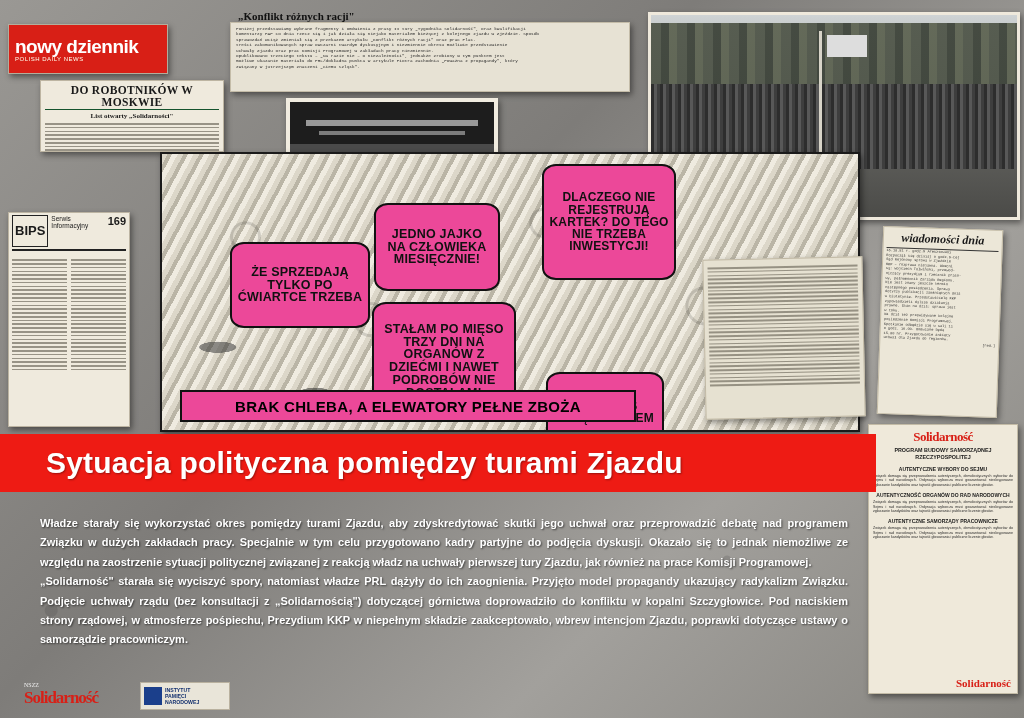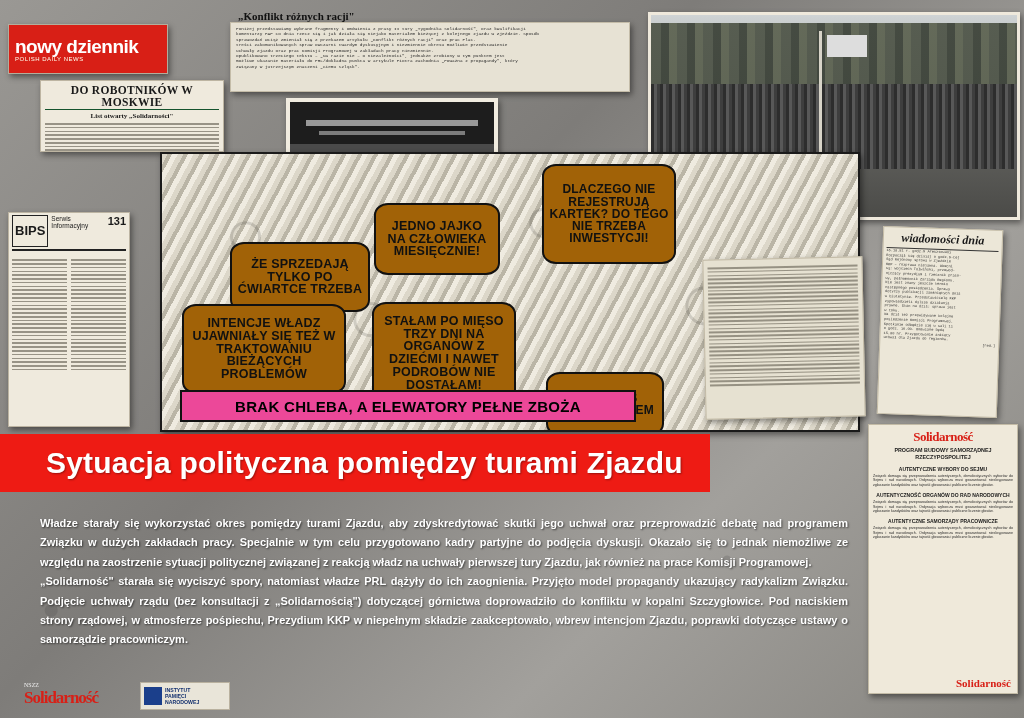--- a/index.html
+++ b/index.html
@@ -93,23 +93,23 @@
     background:
       radial-gradient(ellipse at 8% 70%, #3a3a3a 0 18px, transparent 19px),
       radial-gradient(ellipse at 22% 88%, #2e2e2e 0 20px, transparent 21px),
       radial-gradient(ellipse at 44% 80%, #3a3a3a 0 22px, transparent 23px),
       radial-gradient(ellipse at 63% 90%, #2b2b2b 0 20px, transparent 21px),
       radial-gradient(ellipse at 84% 76%, #343434 0 22px, transparent 23px),
       radial-gradient(ellipse at 95% 40%, #2e2e2e 0 20px, transparent 21px),
       radial-gradient(ellipse at 70% 18%, #353535 0 18px, transparent 19px),
       radial-gradient(ellipse at 36% 22%, #303030 0 16px, transparent 17px);
   }
-  .bubble{position:absolute;background:#a16207;border:2.5px solid #111;border-radius:14px/12px;
+  .bubble{position:absolute;background:#ec4899;border:2.5px solid #111;border-radius:14px/12px;
     font-family:"Liberation Sans",sans-serif;font-weight:bold;color:#111;
-    display:flex;align-items:center;justify-content:center;text-align:center;padding:3px 5px;
+    display:flex;align-items:center;justify-content:center;text-align:center;padding:11px 5px;
     line-height:1.02;letter-spacing:.2px;}
   .bubble:after{content:"";position:absolute;width:0;height:0;}
   #b1{left:22px;top:48px;width:136px;height:44px;font-size:12.5px;}
   #b2{left:68px;top:88px;width:126px;height:60px;font-size:12.5px;}
   #b3{left:20px;top:150px;width:150px;height:80px;font-size:12.5px;}
   #b4{left:210px;top:148px;width:130px;height:92px;font-size:12.5px;}
   #b5{left:212px;top:49px;width:112px;height:62px;font-size:12.5px;}
   #b6{left:380px;top:10px;width:120px;height:90px;font-size:12px;}
   #b7{left:382px;top:110px;width:118px;height:86px;font-size:12px;}
   #b8{left:384px;top:218px;width:104px;height:54px;font-size:12px;}
@@ -130,21 +130,21 @@
   #leaflet{left:868px;top:424px;width:150px;height:270px;background:#efe9da;border:1px solid #c3bba6;padding:4px;}
   #leaflet .sol{font-family:"Liberation Serif",serif;color:#d81f16;font-weight:bold;font-size:13px;text-align:center;
     letter-spacing:-.5px;}
   #leaflet .lt{font-size:5.4px;font-weight:bold;text-align:center;line-height:7px;margin-top:2px;}
   #leaflet .sec{font-size:5px;font-weight:bold;text-align:center;margin-top:5px;}
   #leaflet .body{font-size:3.6px;line-height:4.4px;text-align:justify;color:#2b2b2b;margin-top:2px;}
   #leaflet .solfoot{position:absolute;right:6px;bottom:4px;color:#d81f16;font-family:"Liberation Serif",serif;
     font-weight:bold;font-size:11px;}
 
   
-  #titlebar{left:0px;top:434px;width:710px;height:58px;background:#ee1b14;display:flex;align-items:center;}
+  #titlebar{left:0px;top:434px;width:876px;height:58px;background:#ee1b14;display:flex;align-items:center;}
   #titlebar h1{margin:0;padding-left:46px;color:#fff;font-size:30px;font-weight:bold;letter-spacing:.2px;
     text-shadow:1px 1px 2px rgba(0,0,0,.35);font-family:"Liberation Sans",sans-serif;}
 
   
   #maintext{left:40px;top:514px;width:808px;height:162px;color:#fff;font-size:11px;line-height:19.4px;
     font-weight:bold;text-align:justify;text-shadow:1px 1px 2px rgba(0,0,0,.6);}
   #maintext p{margin:0;}
 
   
   #foot-sol{left:24px;top:682px;width:108px;height:32px;color:#d81f16;font-family:"Liberation Serif",serif;
@@ -179,21 +179,21 @@
       <i></i>
       <i></i>
       <i></i>
   </div>
 </div>
 
 <div class="panel paper shadow" id="bips">
   <div class="bips-top">
     <span class="bips-logo">BIPS</span>
     <span class="bips-name">Serwis Informacyjny</span>
-    <span class="bips-num">131</span>
+    <span class="bips-num">169</span>
   </div>
   <div class="cols">
     <div class="fakelines">
       <i></i>
         <i></i>
         <i></i>
         <i></i>
         <i></i>
         <i></i>
         <i></i>
@@ -283,21 +283,20 @@
   <div class="hall"></div>
   <div class="beam"></div>
   <div class="beam2"></div>
   <div class="crowd"></div>
 </div>
 
 <div class="panel shadow" id="comic">
   <div class="crowdbg"></div>
   <div class="faces"></div>
   <div class="bubble" id="b2">ŻE SPRZEDAJĄ TYLKO PO ĆWIARTCE TRZEBA</div>
-  <div class="bubble" id="b3">INTENCJE WŁADZ UJAWNIAŁY SIĘ TEŻ W TRAKTOWANIU BIEŻĄCYCH PROBLEMÓW</div>
   <div class="bubble" id="b4">STAŁAM PO MIĘSO TRZY DNI NA ORGANÓW Z DZIEĆMI I NAWET PODROBÓW NIE DOSTAŁAM!</div>
   <div class="bubble" id="b5">JEDNO JAJKO NA CZŁOWIEKA MIESIĘCZNIE!</div>
   <div class="bubble" id="b6">DLACZEGO NIE REJESTRUJĄ KARTEK? DO TEGO NIE TRZEBA INWESTYCJI!</div>
   <div class="bubble" id="b8">CHCĄ NAS WZIĄĆ GŁODEM</div>
   <div id="banner-bottom">BRAK CHLEBA, A ELEWATORY PEŁNE ZBOŻA</div>
 </div>
 
 <div class="panel paper shadow" id="doc-right">
   <div class="fakelines">
     <i></i>

